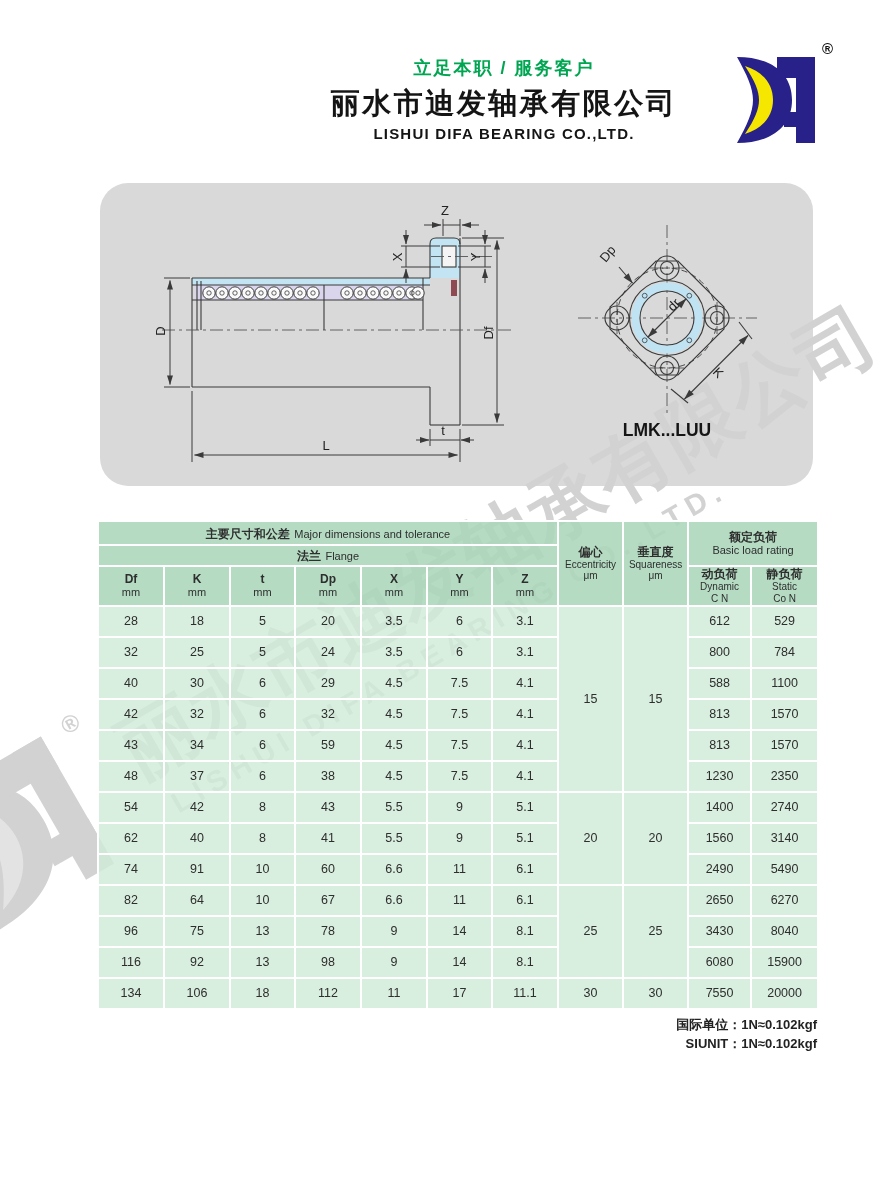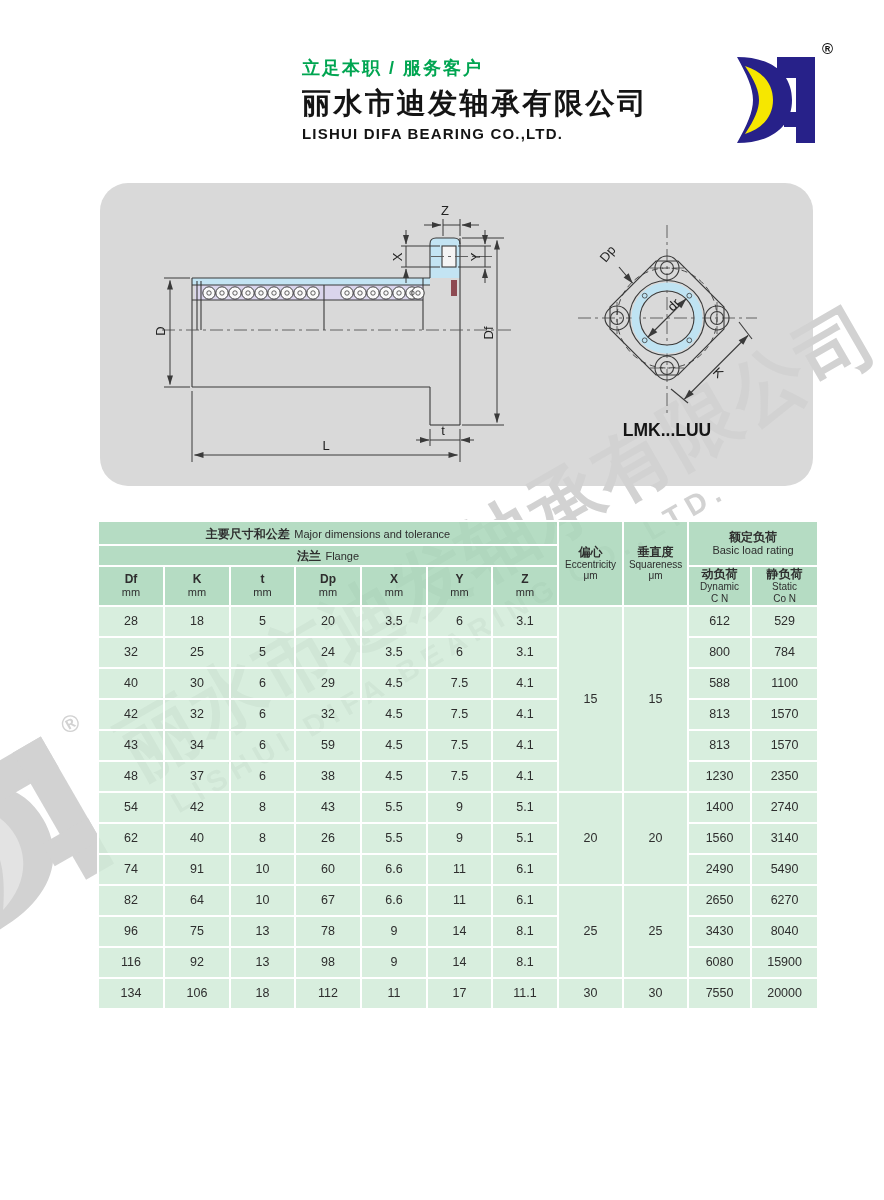--- a/index.html
+++ b/index.html
@@ -1,20 +1,20 @@
 <!DOCTYPE html>
 <html><head>
 <meta charset="utf-8">
 <style>
   html,body{margin:0;padding:0;background:#fff;}
   .page{position:relative;width:884px;height:1200px;background:#ffffff;overflow:hidden;
         font-family:"Liberation Sans","DejaVu Sans",sans-serif;}
 
   
-  .hdr{position:absolute;left:302px;top:56px;width:428px;text-align:left;z-index:4;}
+  .hdr{position:absolute;left:290px;top:56px;width:428px;text-align:center;z-index:4;}
   .hdr .slogan{color:#00a551;font-size:18px;font-weight:bold;letter-spacing:2px;white-space:nowrap;}
   .hdr .cname{font-size:29px;font-weight:bold;color:#141414;letter-spacing:2.5px;margin-top:4px;white-space:nowrap;}
   .hdr .ename{font-size:15px;font-weight:bold;color:#141414;letter-spacing:1.2px;margin-top:1px;white-space:nowrap;}
   .logo{position:absolute;left:730px;top:55px;z-index:4;}
   .regmark{position:absolute;left:822px;top:40px;font-size:15px;font-weight:bold;color:#111;z-index:4;}
 
   
   .panel{position:absolute;left:100px;top:183px;width:713px;height:303px;background:#d9d9d9;
          border-radius:28px;z-index:1;}
   .draw{position:absolute;left:100px;top:183px;z-index:3;}
@@ -399,21 +399,21 @@
             <td>5.1</td>
             <td rowspan="3">20</td>
             <td rowspan="3">20</td>
             <td>1400</td>
             <td>2740</td>
           </tr>
           <tr>
             <td>62</td>
             <td>40</td>
             <td>8</td>
-            <td>26</td>
+            <td>41</td>
             <td>5.5</td>
             <td>9</td>
             <td>5.1</td>
             <td>1560</td>
             <td>3140</td>
           </tr>
           <tr>
             <td>74</td>
             <td>91</td>
             <td>10</td>
@@ -469,14 +469,18 @@
             <td>11.1</td>
             <td>30</td>
             <td>30</td>
             <td>7550</td>
             <td>20000</td>
           </tr>
         </tbody>
     </table>
   </div>
 
+  <div class="notes">
+    <div>国际单位：1N≈0.102kgf</div>
+    <div>SIUNIT：1N≈0.102kgf</div>
+  </div>
 
 </div>
 
 </body></html>

